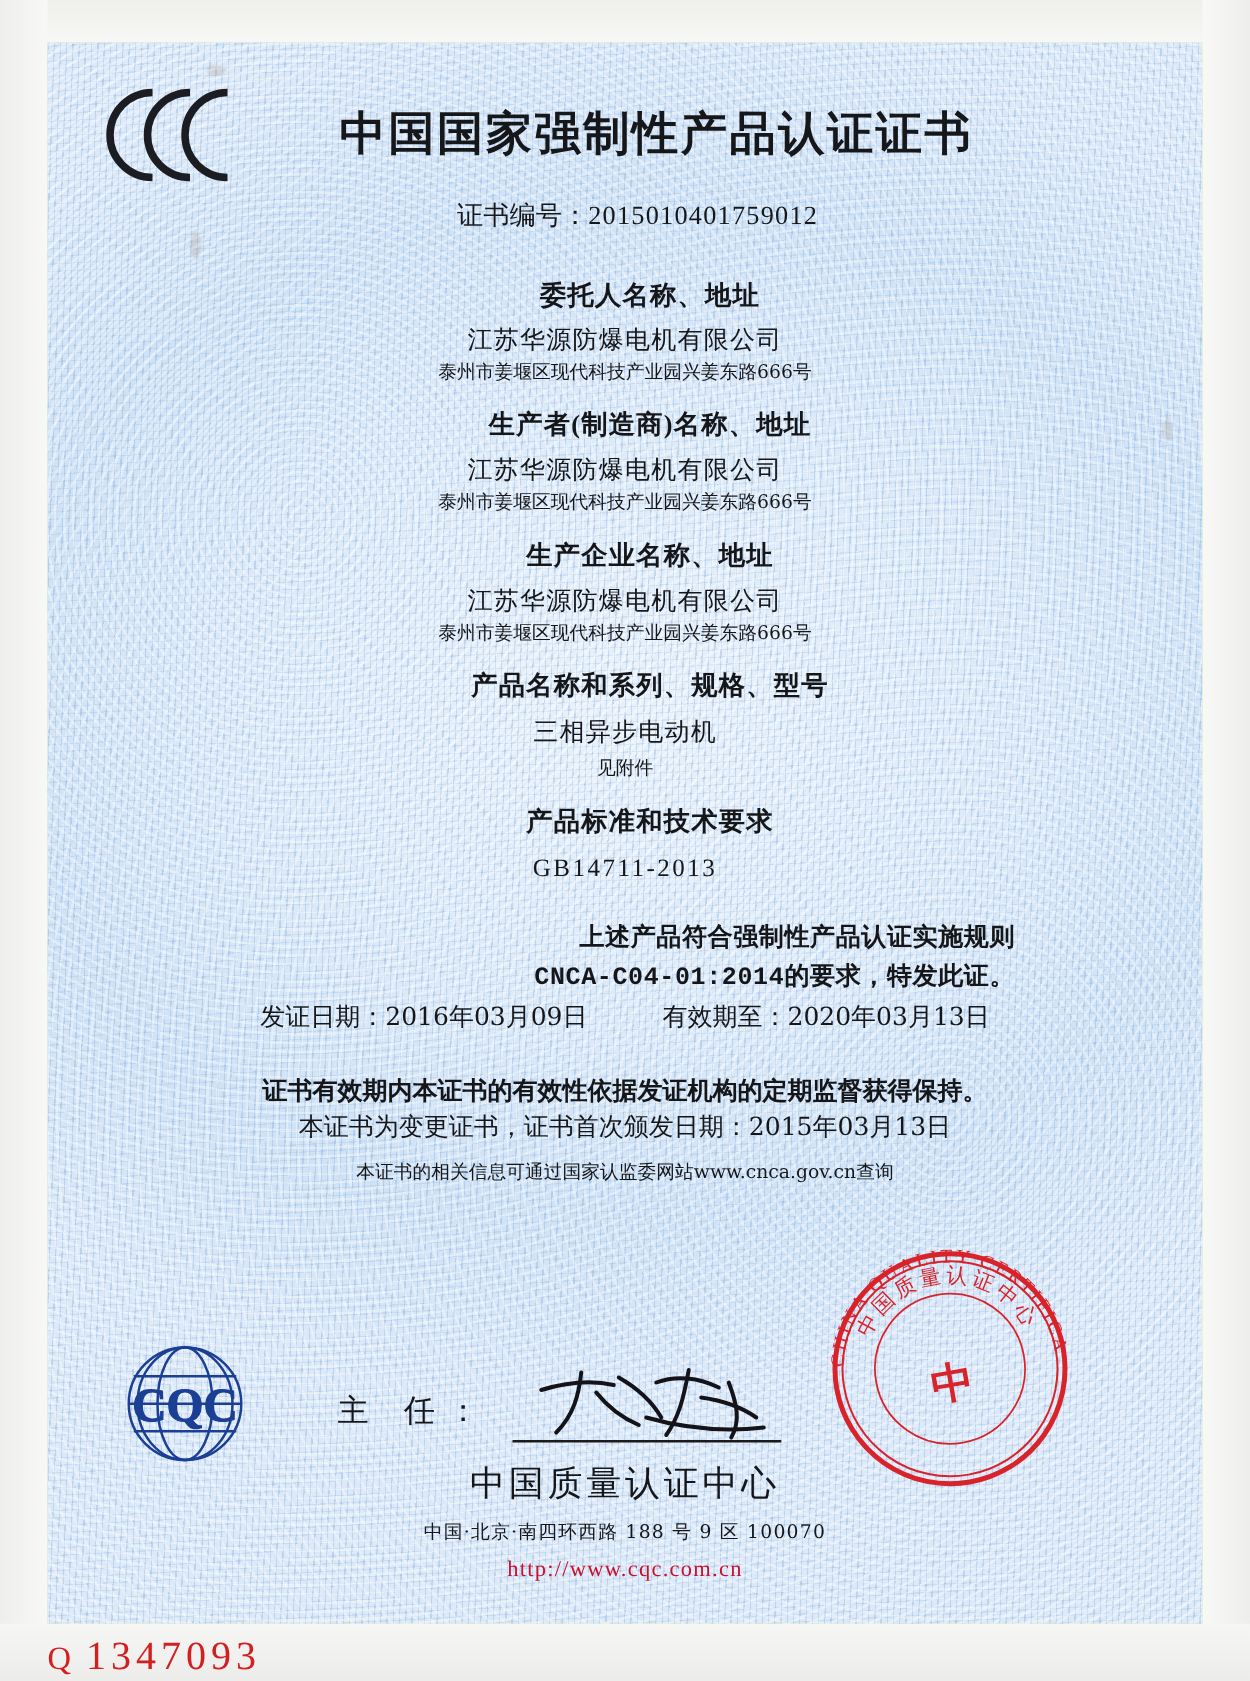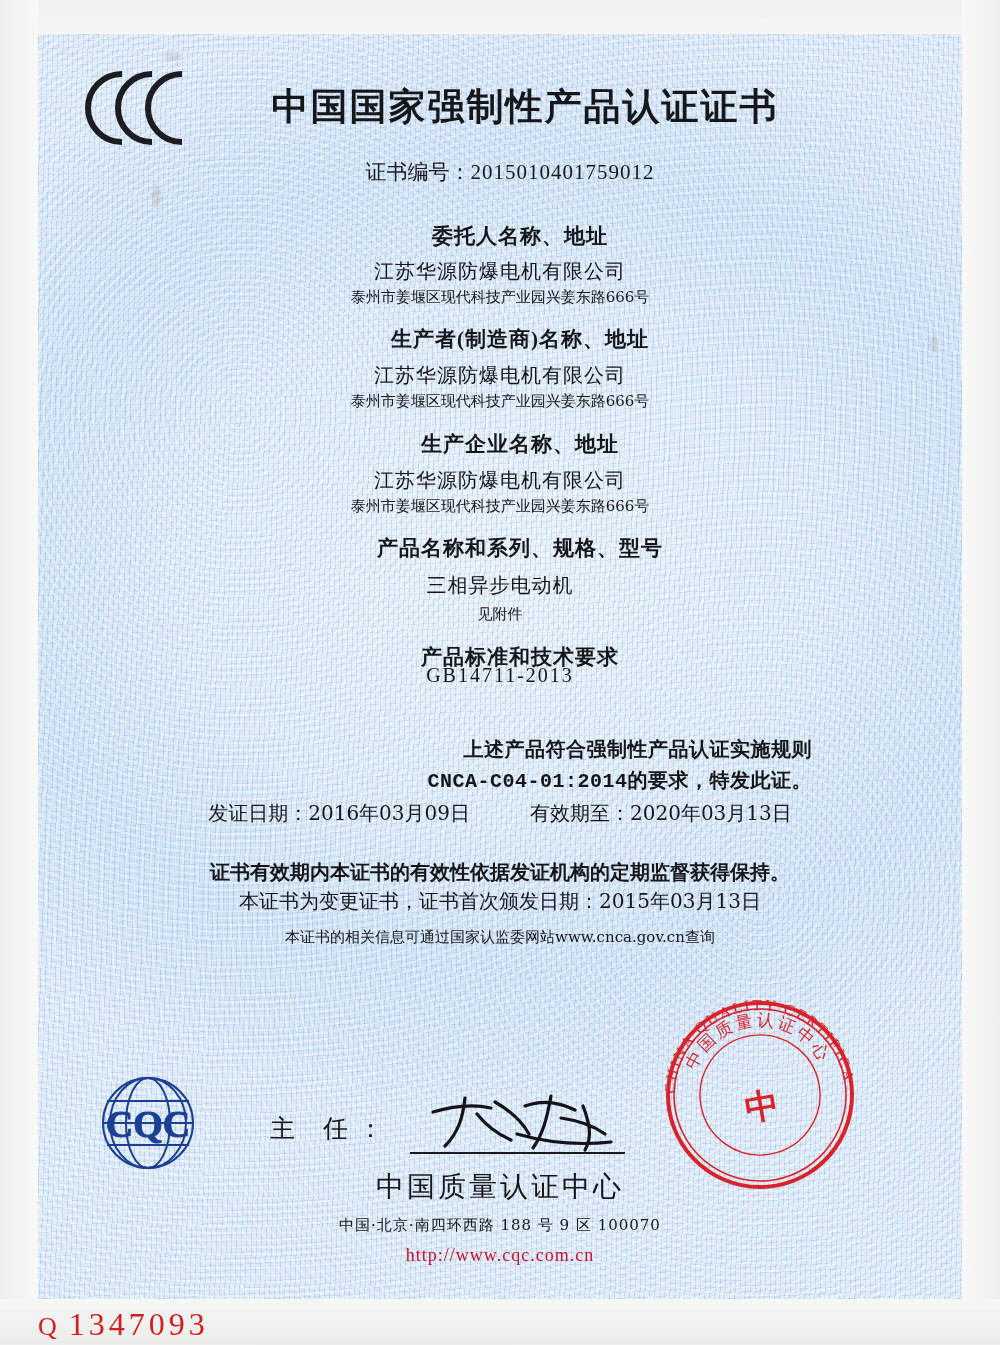--- a/index.html
+++ b/index.html
@@ -176,21 +176,21 @@
 
     <div class="sect-head" style="top:430px;">生产企业名称、地址</div>
     <div class="line-cn" style="top:467px;">江苏华源防爆电机有限公司</div>
     <div class="line-sm" style="top:497px;">泰州市姜堰区现代科技产业园兴姜东路666号</div>
 
     <div class="sect-head" style="top:534px;">产品名称和系列、规格、型号</div>
     <div class="line-cn" style="top:572px;">三相异步电动机</div>
     <div class="line-sm" style="top:605px;">见附件</div>
 
     <div class="sect-head" style="top:643px;">产品标准和技术要求</div>
-    <div class="line-mono" style="top:664px;">GB14711-2013</div>
+    <div class="line-mono" style="top:684px;">GB14711-2013</div>
 
     <div class="stmt" style="top:736px;font-weight:bold;">上述产品符合强制性产品认证实施规则</div>
     <div class="stmt" style="top:767px;font-weight:bold;">CNCA-C04-01:2014的要求，特发此证。</div>
 
     <div class="dates">
       <div class="pair">
         <span>发证日期：</span><span>2016年03月09日</span>
       </div>
       <div class="pair">
         <span>有效期至：</span><span>2020年03月13日</span>

